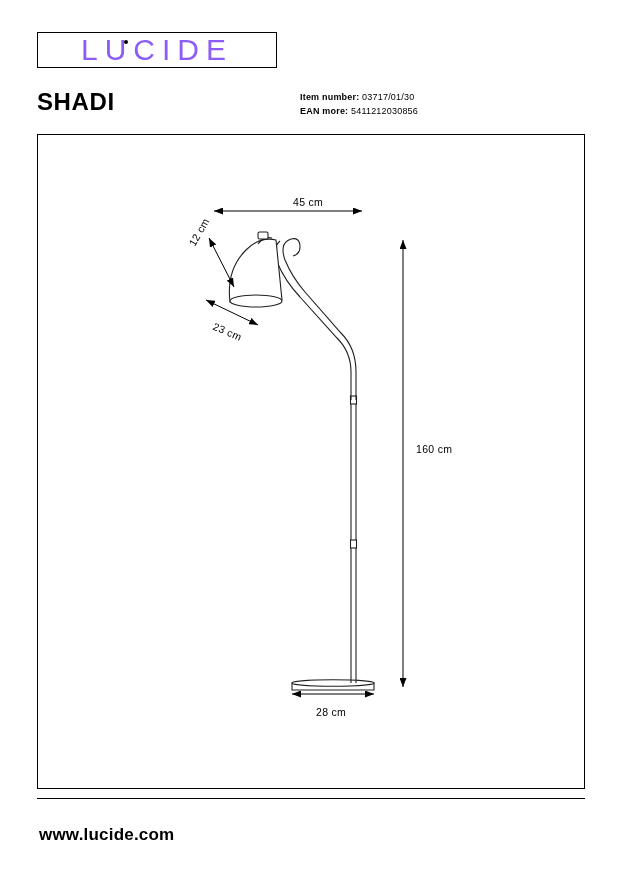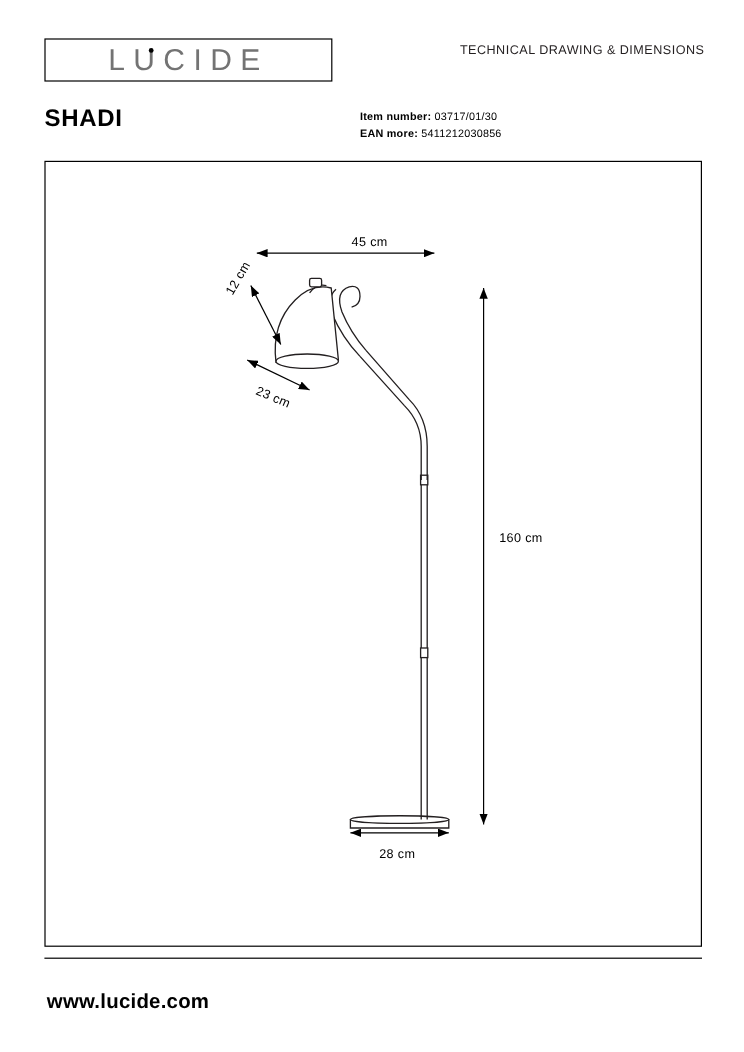--- a/index.html
+++ b/index.html
@@ -35,24 +35,24 @@
   }
   .logo-text {
     position: absolute;
     left: 0; top: 0;
     width: 100%;
     height: 100%;
     display: flex;
     align-items: center;
     justify-content: center;
     font-family: "Liberation Sans", sans-serif;
-    font-size: 25px;
+    font-size: 30px;
     letter-spacing: 7px;
     font-weight: 400;
-    color: #737373;
+    color: #8b5cf6;
   }
   .logo-dot {
     position: absolute;
     width: 4px; height: 4px;
     background: #000;
     border-radius: 50%;
     left: 124px;
     top: 40px;
   }
 
@@ -63,21 +63,21 @@
     font-size: 10.5px;
     letter-spacing: 0.4px;
     font-weight: 400;
     color: #231f20;
   }
 
   .product-title {
     position: absolute;
     left: 37px;
     top: 88px;
-    font-size: 20px;
+    font-size: 24px;
     font-weight: bold;
     letter-spacing: 0.6px;
   }
 
   .item-block {
     position: absolute;
     left: 300px;
     top: 90px;
     font-size: 9px;
     line-height: 14px;
@@ -148,21 +148,20 @@
 </head>
 <body>
 
 <div class="page">
 
   <div class="logo-box">
     <div class="logo-text">LUCIDE</div>
   </div>
   <div class="logo-dot"></div>
 
-  <div class="header-right">TECHNICAL DRAWING &amp; DIMENSIONS</div>
 
   <div class="product-title">SHADI</div>
 
   <div class="item-block">
     <div>
       <span class="lbl">Item number:</span>
       <span>03717/01/30</span>
     </div>
     <div>
       <span class="lbl">EAN more:</span>

